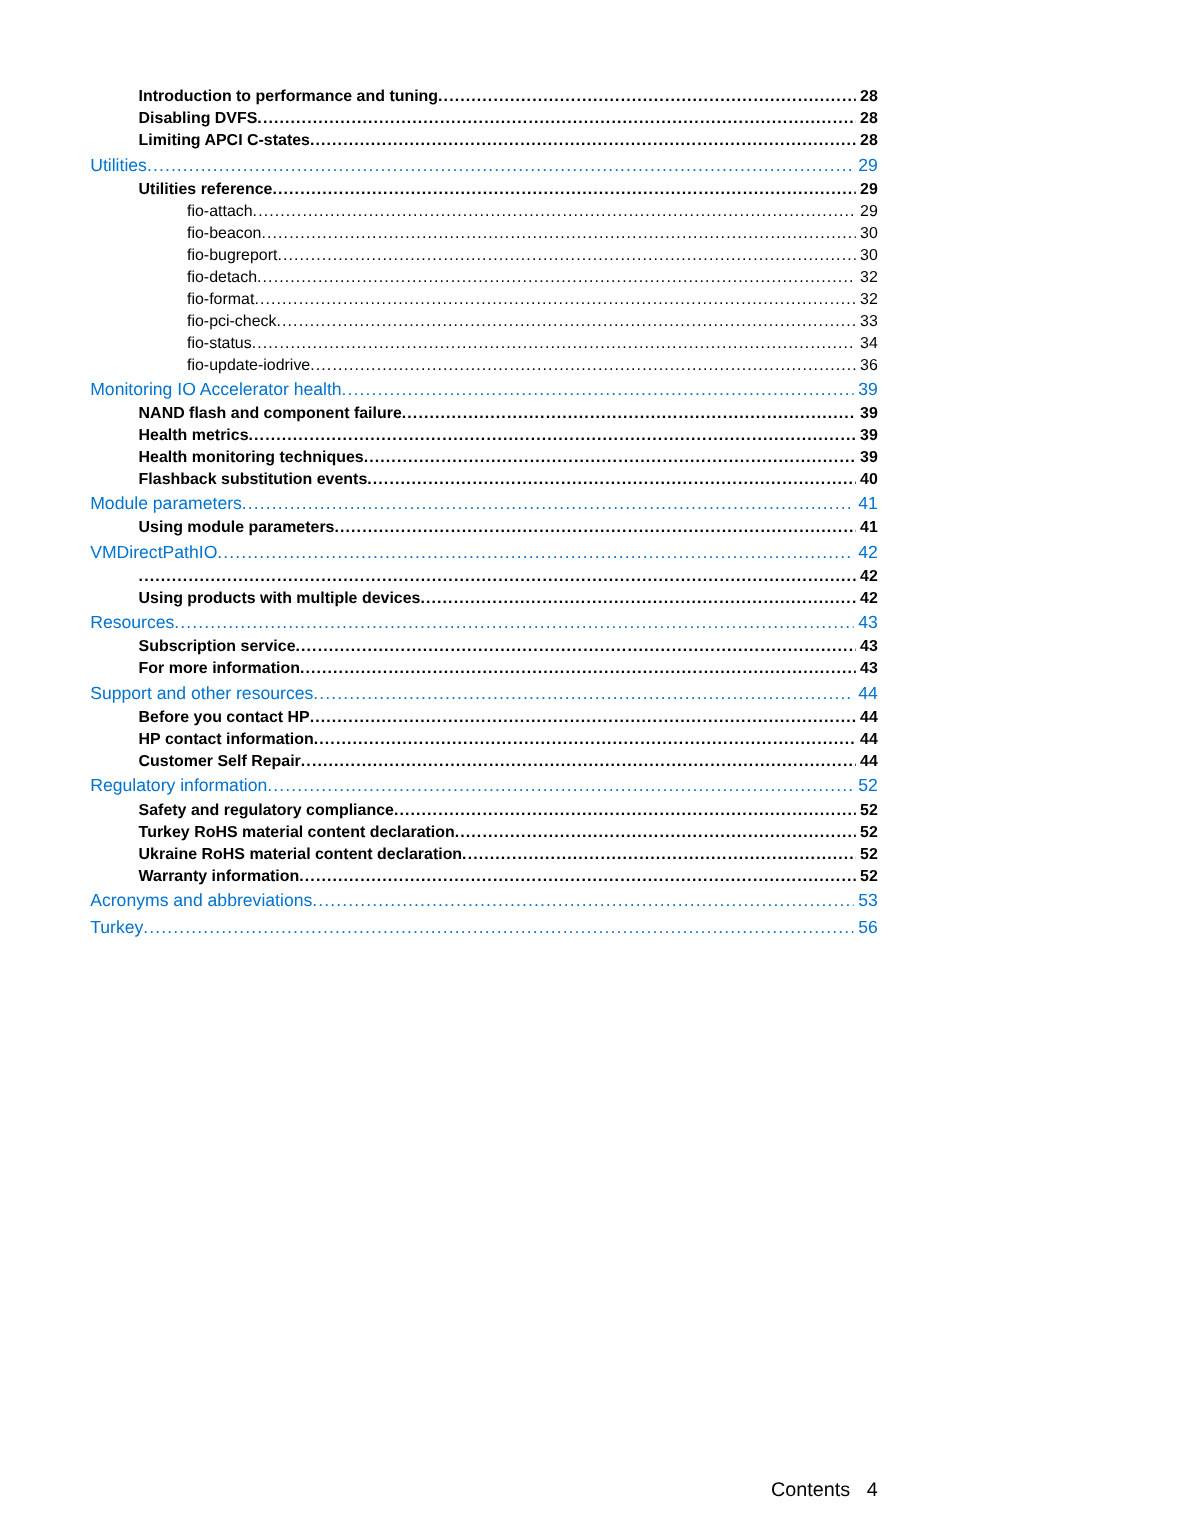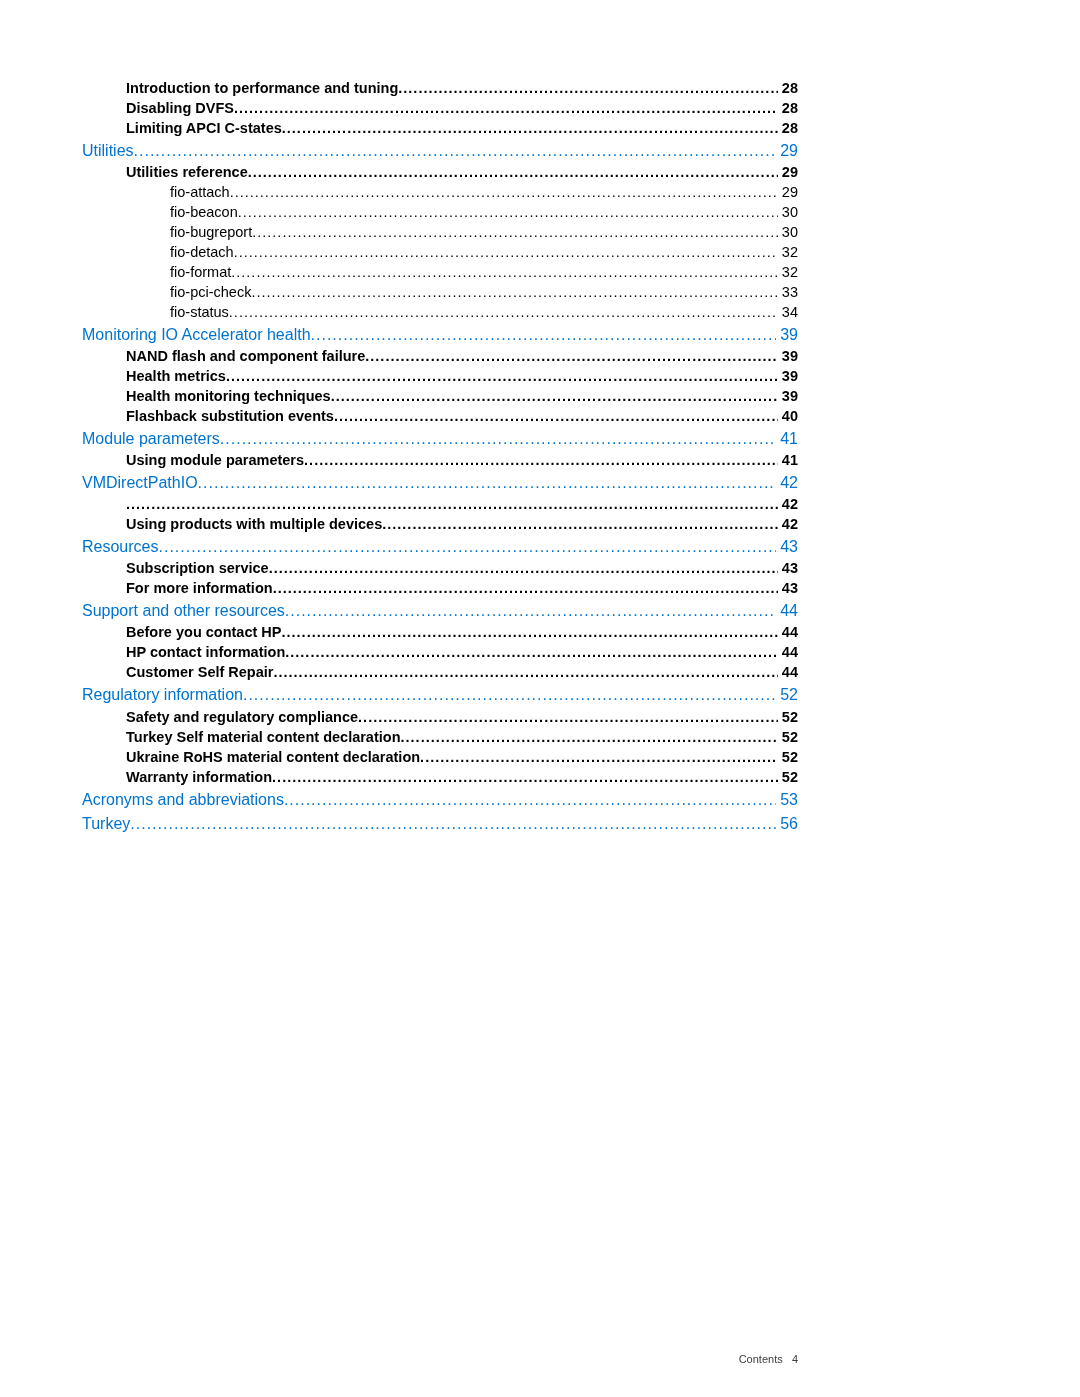--- a/index.html
+++ b/index.html
@@ -33,22 +33,22 @@
 
   .lvl-1 { padding-left: 0;   font-size: 16px;   color: #0073cf; margin-top: 0; }
   .lvl-1 .pg { color: #0073cf; }
   .lvl-2 { padding-left: 44px; font-weight: bold; }
   .lvl-3 { padding-left: 88px; text-align: center; }
 
   .footer {
     position: absolute;
     bottom: 32px;
     right: 100px;
-    font-size: 11px;
-    color: #404040;
+    font-size: 18px;
+    color: #000000;
   }
   .group { margin-bottom: 2px; }
 </style>
 </head>
 <body>
 
 <div class="page">
   <div id="toc">
       <div class="group">
         <div class="toc-row lvl-2">
@@ -106,20 +106,25 @@
         <div class="toc-row lvl-3">
           <span class="label">fio-pci-check</span>
           <span class="dots"></span>
           <span class="pg">33</span>
         </div>
         <div class="toc-row lvl-3">
           <span class="label">fio-status</span>
           <span class="dots"></span>
           <span class="pg">34</span>
         </div>
+        <div class="toc-row lvl-3">
+          <span class="label">fio-update-iodrive</span>
+          <span class="dots"></span>
+          <span class="pg">36</span>
+        </div>
       </div>
       <div class="group">
         <div class="toc-row lvl-1">
           <span class="label">Monitoring IO Accelerator health</span>
           <span class="dots"></span>
           <span class="pg">39</span>
         </div>
         <div class="toc-row lvl-2">
           <span class="label">NAND flash and component failure</span>
           <span class="dots"></span>
@@ -213,21 +218,21 @@
           <span class="label">Regulatory information</span>
           <span class="dots"></span>
           <span class="pg">52</span>
         </div>
         <div class="toc-row lvl-2">
           <span class="label">Safety and regulatory compliance</span>
           <span class="dots"></span>
           <span class="pg">52</span>
         </div>
         <div class="toc-row lvl-2">
-          <span class="label">Turkey Self material content declaration</span>
+          <span class="label">Turkey RoHS material content declaration</span>
           <span class="dots"></span>
           <span class="pg">52</span>
         </div>
         <div class="toc-row lvl-2">
           <span class="label">Ukraine RoHS material content declaration</span>
           <span class="dots"></span>
           <span class="pg">52</span>
         </div>
         <div class="toc-row lvl-2">
           <span class="label">Warranty information</span>

